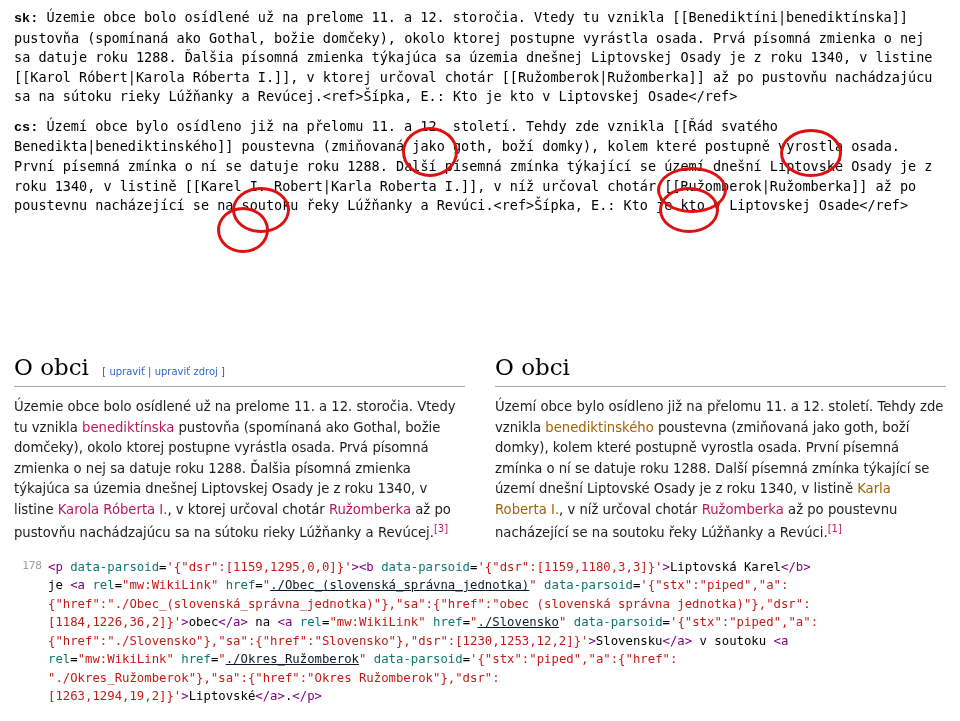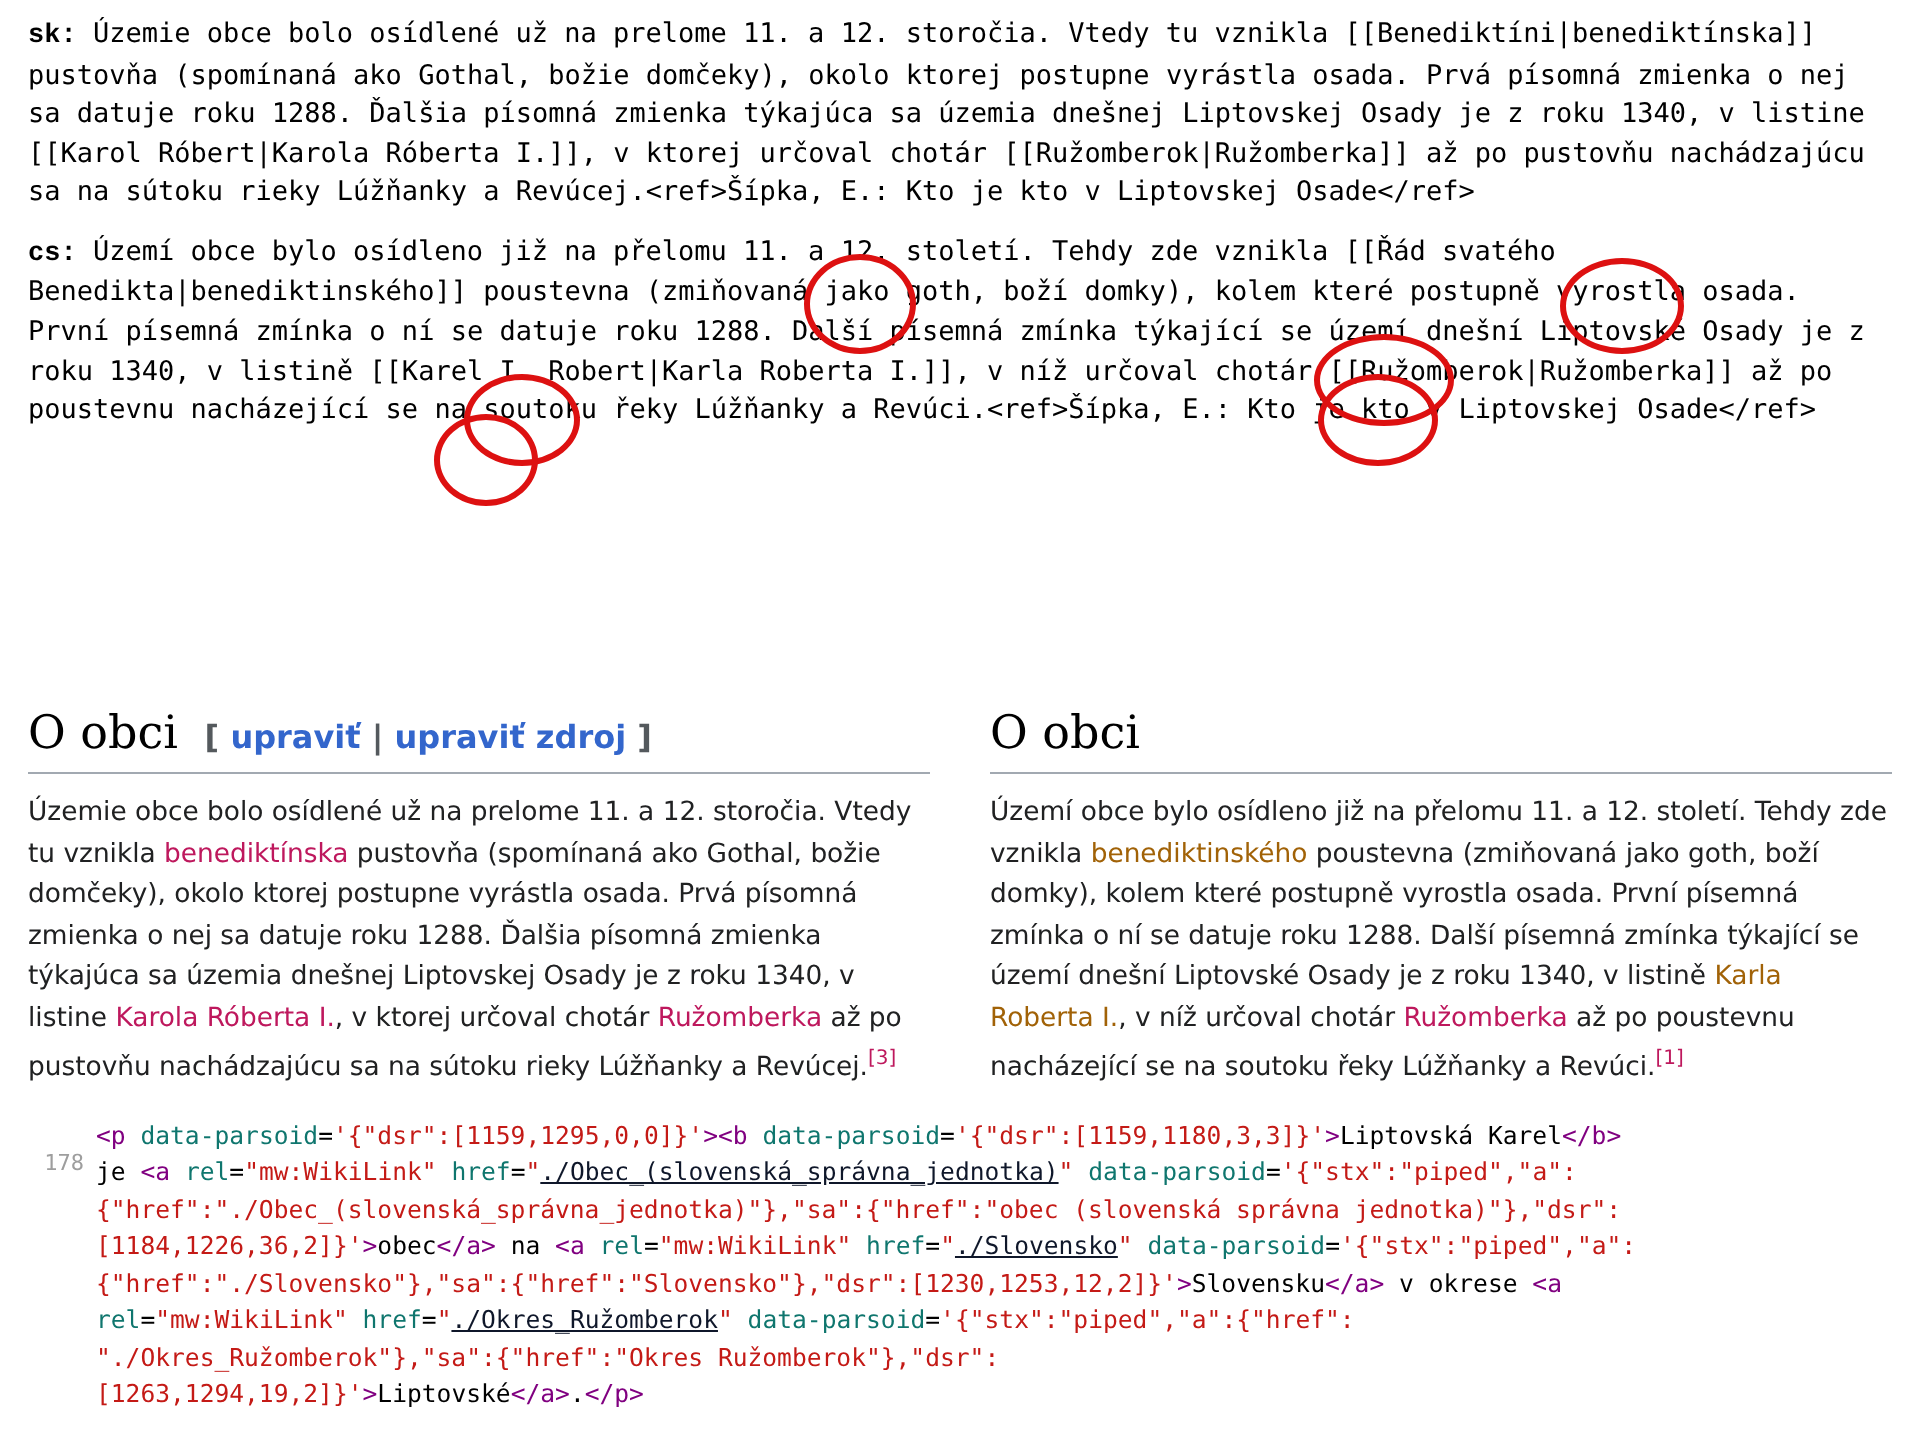--- a/index.html
+++ b/index.html
@@ -28,24 +28,23 @@
   h2 {
     font-family: Georgia, "DejaVu Serif", serif;
     font-weight: normal;
     font-size: 23px;
     margin: 0 0 10px 0;
     border-bottom: 1px solid #a2a9b1;
     padding-bottom: 2px;
   }
   h2 .edit-sec {
     font-family: "DejaVu Sans", Arial, sans-serif;
-    font-size: 16px;
+    font-size: 10px;
     color: #3366cc;
     margin-left: 6px;
-    font-weight: bold;
   }
   h2 .edit-sec a { color: #3366cc; text-decoration: none; }
   h2 .edit-sec .bracket { color: #54595d; }
   .rendered {
     font-family: "DejaVu Sans", Arial, sans-serif;
     font-size: 13.2px;
     line-height: 1.55;
     color: #202122;
   }
   .rendered a { color: #be185d; text-decoration: none; }
@@ -59,21 +58,20 @@
     padding-left: 34px;
     color: #000;
   }
   .line-num {
     position: absolute;
     left: 0;
     color: #9e9e9e;
     font-size: 11px;
     width: 28px;
     text-align: right;
-    margin-top: 15px;
   }
   .tag { color: #800080; }
   .attr-n { color: #0f766e; }
   .attr-q { color: #c41a16; }
   .txt { color: #000; }
   .linkblue { color: #0f172a; text-decoration: underline; }
   .circle {
     position: absolute;
     border: 3px solid #d11;
     border-radius: 50%;
@@ -121,17 +119,17 @@
     </div>
   </div>
 </div>
 
 <div class="source-block">
   <span class="line-num">178</span>
   <div><span class="tag">&lt;p</span> <span class="attr-n">data-parsoid</span>=<span class="attr-q">'{"dsr":[1159,1295,0,0]}'</span><span class="tag">&gt;&lt;b</span> <span class="attr-n">data-parsoid</span>=<span class="attr-q">'{"dsr":[1159,1180,3,3]}'</span><span class="tag">&gt;</span><span class="txt">Liptovská Karel</span><span class="tag">&lt;/b&gt;</span></div>
   <div><span class="txt">je </span><span class="tag">&lt;a</span> <span class="attr-n">rel</span>=<span class="attr-q">"mw:WikiLink"</span> <span class="attr-n">href</span>=<span class="attr-q">"<span class="linkblue">./Obec_(slovenská_správna_jednotka)</span>"</span> <span class="attr-n">data-parsoid</span>=<span class="attr-q">'{"stx":"piped","a":</span></div>
   <div><span class="attr-q">{"href":"./Obec_(slovenská_správna_jednotka)"},"sa":{"href":"obec (slovenská správna jednotka)"},"dsr":</span></div>
   <div><span class="attr-q">[1184,1226,36,2]}'</span><span class="tag">&gt;</span><span class="txt">obec</span><span class="tag">&lt;/a&gt;</span><span class="txt"> na </span><span class="tag">&lt;a</span> <span class="attr-n">rel</span>=<span class="attr-q">"mw:WikiLink"</span> <span class="attr-n">href</span>=<span class="attr-q">"<span class="linkblue">./Slovensko</span>"</span> <span class="attr-n">data-parsoid</span>=<span class="attr-q">'{"stx":"piped","a":</span></div>
-  <div><span class="attr-q">{"href":"./Slovensko"},"sa":{"href":"Slovensko"},"dsr":[1230,1253,12,2]}'</span><span class="tag">&gt;</span><span class="txt">Slovensku</span><span class="tag">&lt;/a&gt;</span><span class="txt"> v okrese </span><span class="tag">&lt;a</span></div>
+  <div><span class="attr-q">{"href":"./Slovensko"},"sa":{"href":"Slovensko"},"dsr":[1230,1253,12,2]}'</span><span class="tag">&gt;</span><span class="txt">Slovensku</span><span class="tag">&lt;/a&gt;</span><span class="txt"> v soutoku </span><span class="tag">&lt;a</span></div>
   <div><span class="attr-n">rel</span>=<span class="attr-q">"mw:WikiLink"</span> <span class="attr-n">href</span>=<span class="attr-q">"<span class="linkblue">./Okres_Ružomberok</span>"</span> <span class="attr-n">data-parsoid</span>=<span class="attr-q">'{"stx":"piped","a":{"href":</span></div>
   <div><span class="attr-q">"./Okres_Ružomberok"},"sa":{"href":"Okres Ružomberok"},"dsr":</span></div>
   <div><span class="attr-q">[1263,1294,19,2]}'</span><span class="tag">&gt;</span><span class="txt">Liptovské</span><span class="tag">&lt;/a&gt;</span><span class="txt">.</span><span class="tag">&lt;/p&gt;</span></div>
 </div>
 
 </body></html>

